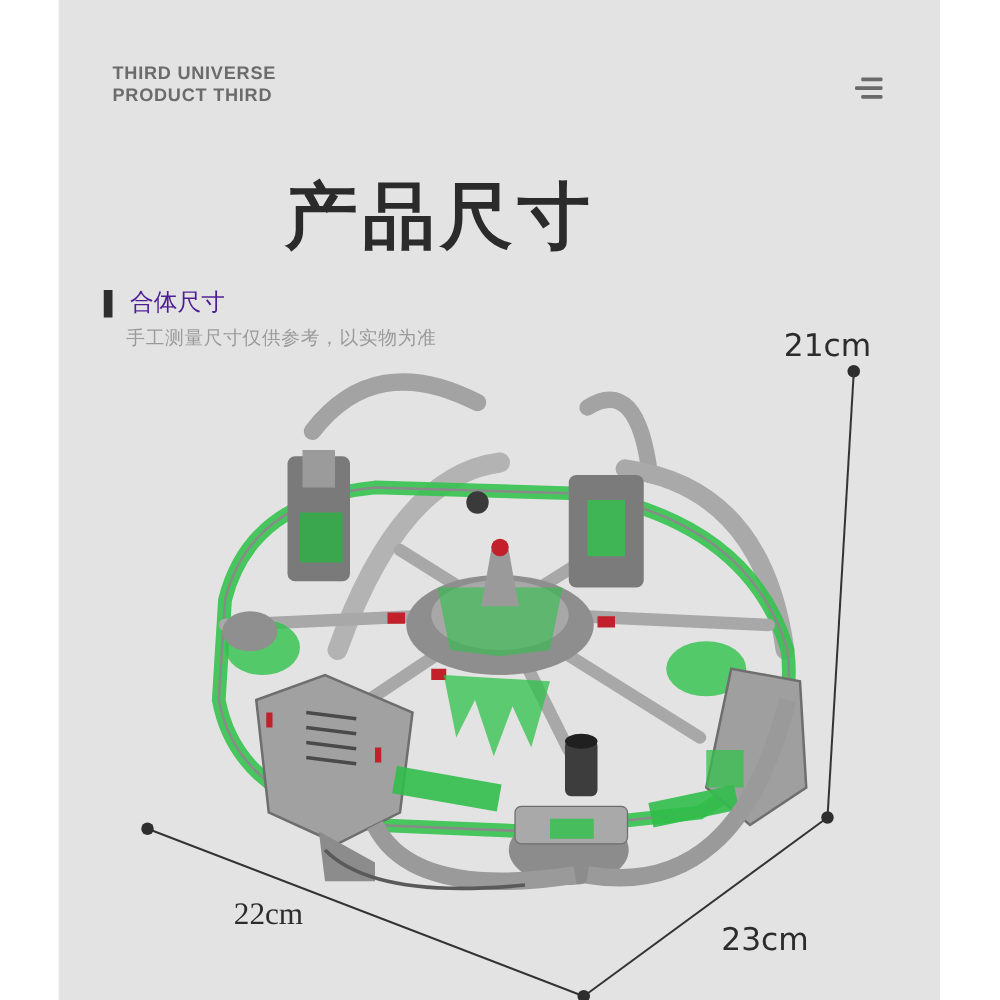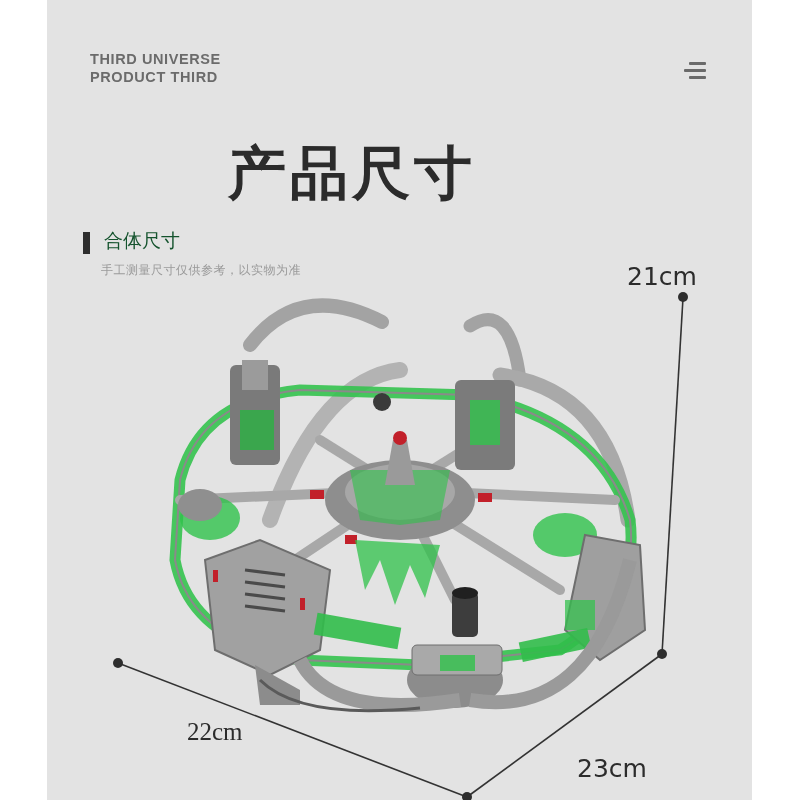--- a/index.html
+++ b/index.html
@@ -17,26 +17,26 @@
     font-size: 14.5px; line-height: 18px; letter-spacing: 0.6px;
   }
   .menu-icon { position: absolute; left: 684px; top: 60px; width: 26px; height: 22px; cursor: pointer; }
   .menu-icon span { position: absolute; height: 3px; background: #6a6a6a; border-radius: 1px; }
   .title {
     position: absolute; left: 0; width: 704px; top: 138px; text-align: center;
     font-size: 58px; font-weight: bold; color: #2b2b2b; letter-spacing: 4px;
     font-family: "DejaVu Sans", sans-serif; line-height: 70px;
   }
   .section-bar { position: absolute; left: 83px; top: 232px; width: 7px; height: 22px; background: #2e2e2e; }
-  .section-title { position: absolute; left: 104px; top: 229px; font-size: 19px; color: #14532d; line-height: 26px; font-family: Liberation Mono, monospace; }
-  .section-note { position: absolute; left: 101px; top: 262px; font-size: 12px; color: #9a9a9a; line-height: 16px; letter-spacing: 0.5px; text-align: right; }
+  .section-title { position: absolute; left: 104px; top: 229px; font-size: 19px; color: #4c1d95; line-height: 26px; }
+  .section-note { position: absolute; left: 101px; top: 262px; font-size: 15px; color: #9a9a9a; line-height: 16px; letter-spacing: 0.5px; text-align: right; }
   .dim { position: absolute; font-size: 25px; color: #2c2c2c; font-family: "DejaVu Sans", sans-serif; }
   .dim-h { left: 627px; top: 262px; }
   .dim-w { left: 187px; top: 718px; font-family: Liberation Serif, serif; }
-  .dim-d { left: 577px; top: 754px; }
+  .dim-d { left: 577px; top: 737px; }
   svg.art { position: absolute; left: 0; top: 0; }
 </style>
 </head>
 <body>
 
 <div class="panel"></div>
 
 <div class="brand">
   <div>THIRD UNIVERSE</div>
   <div>PRODUCT THIRD</div>

